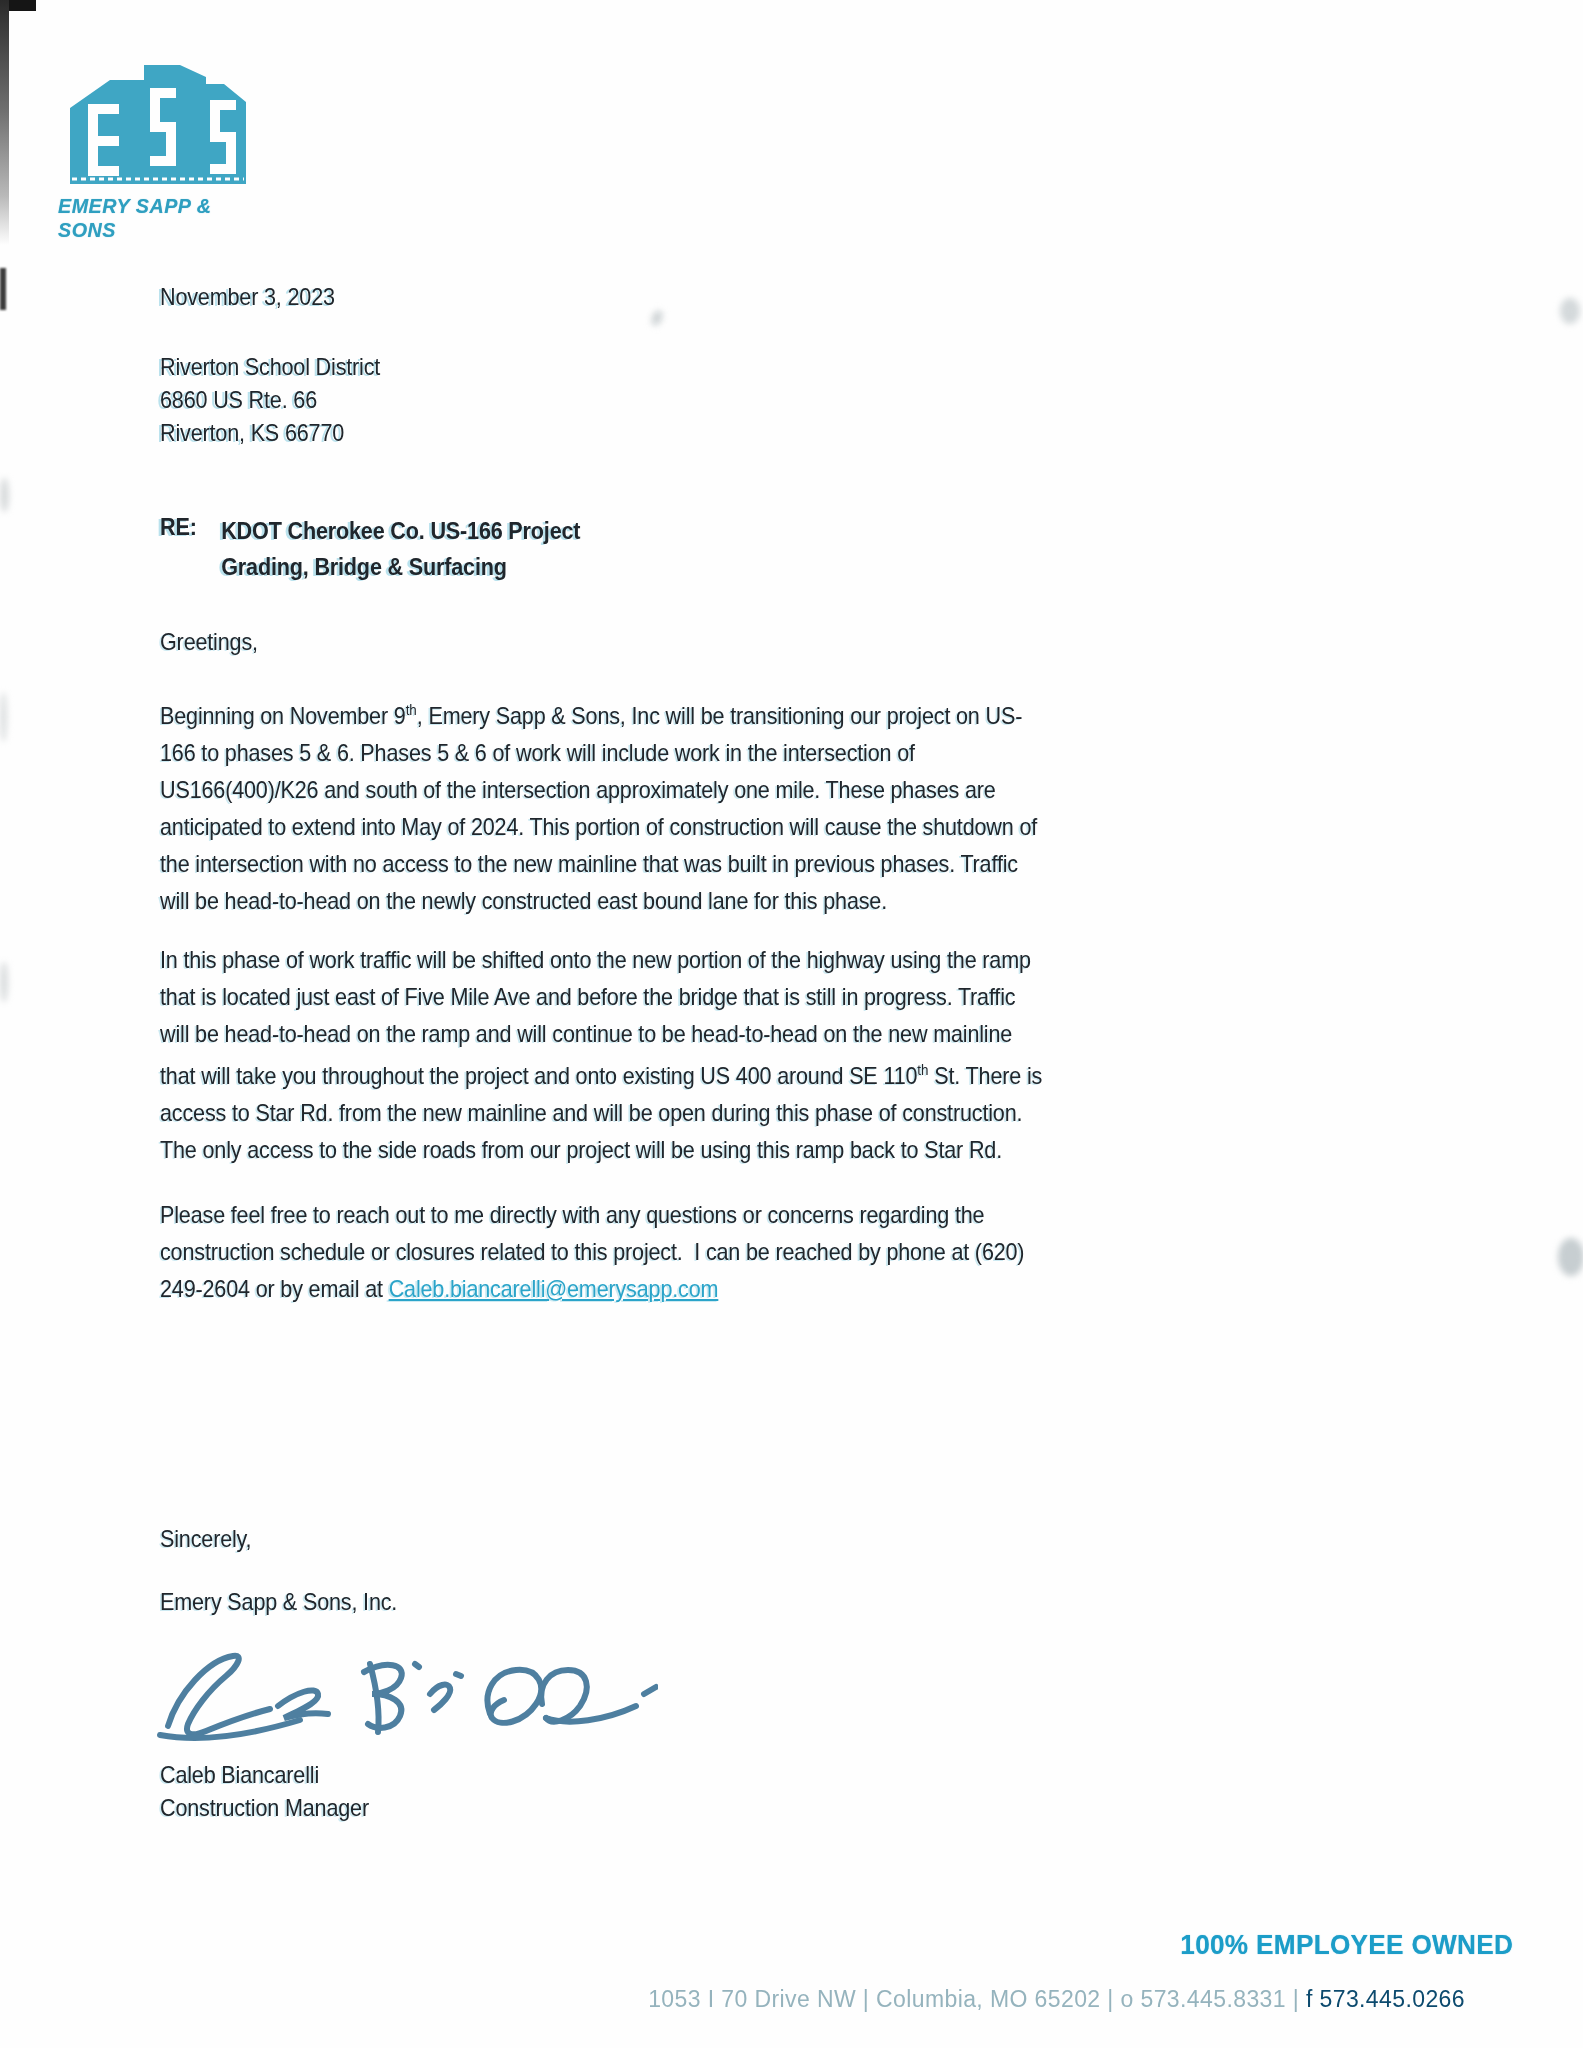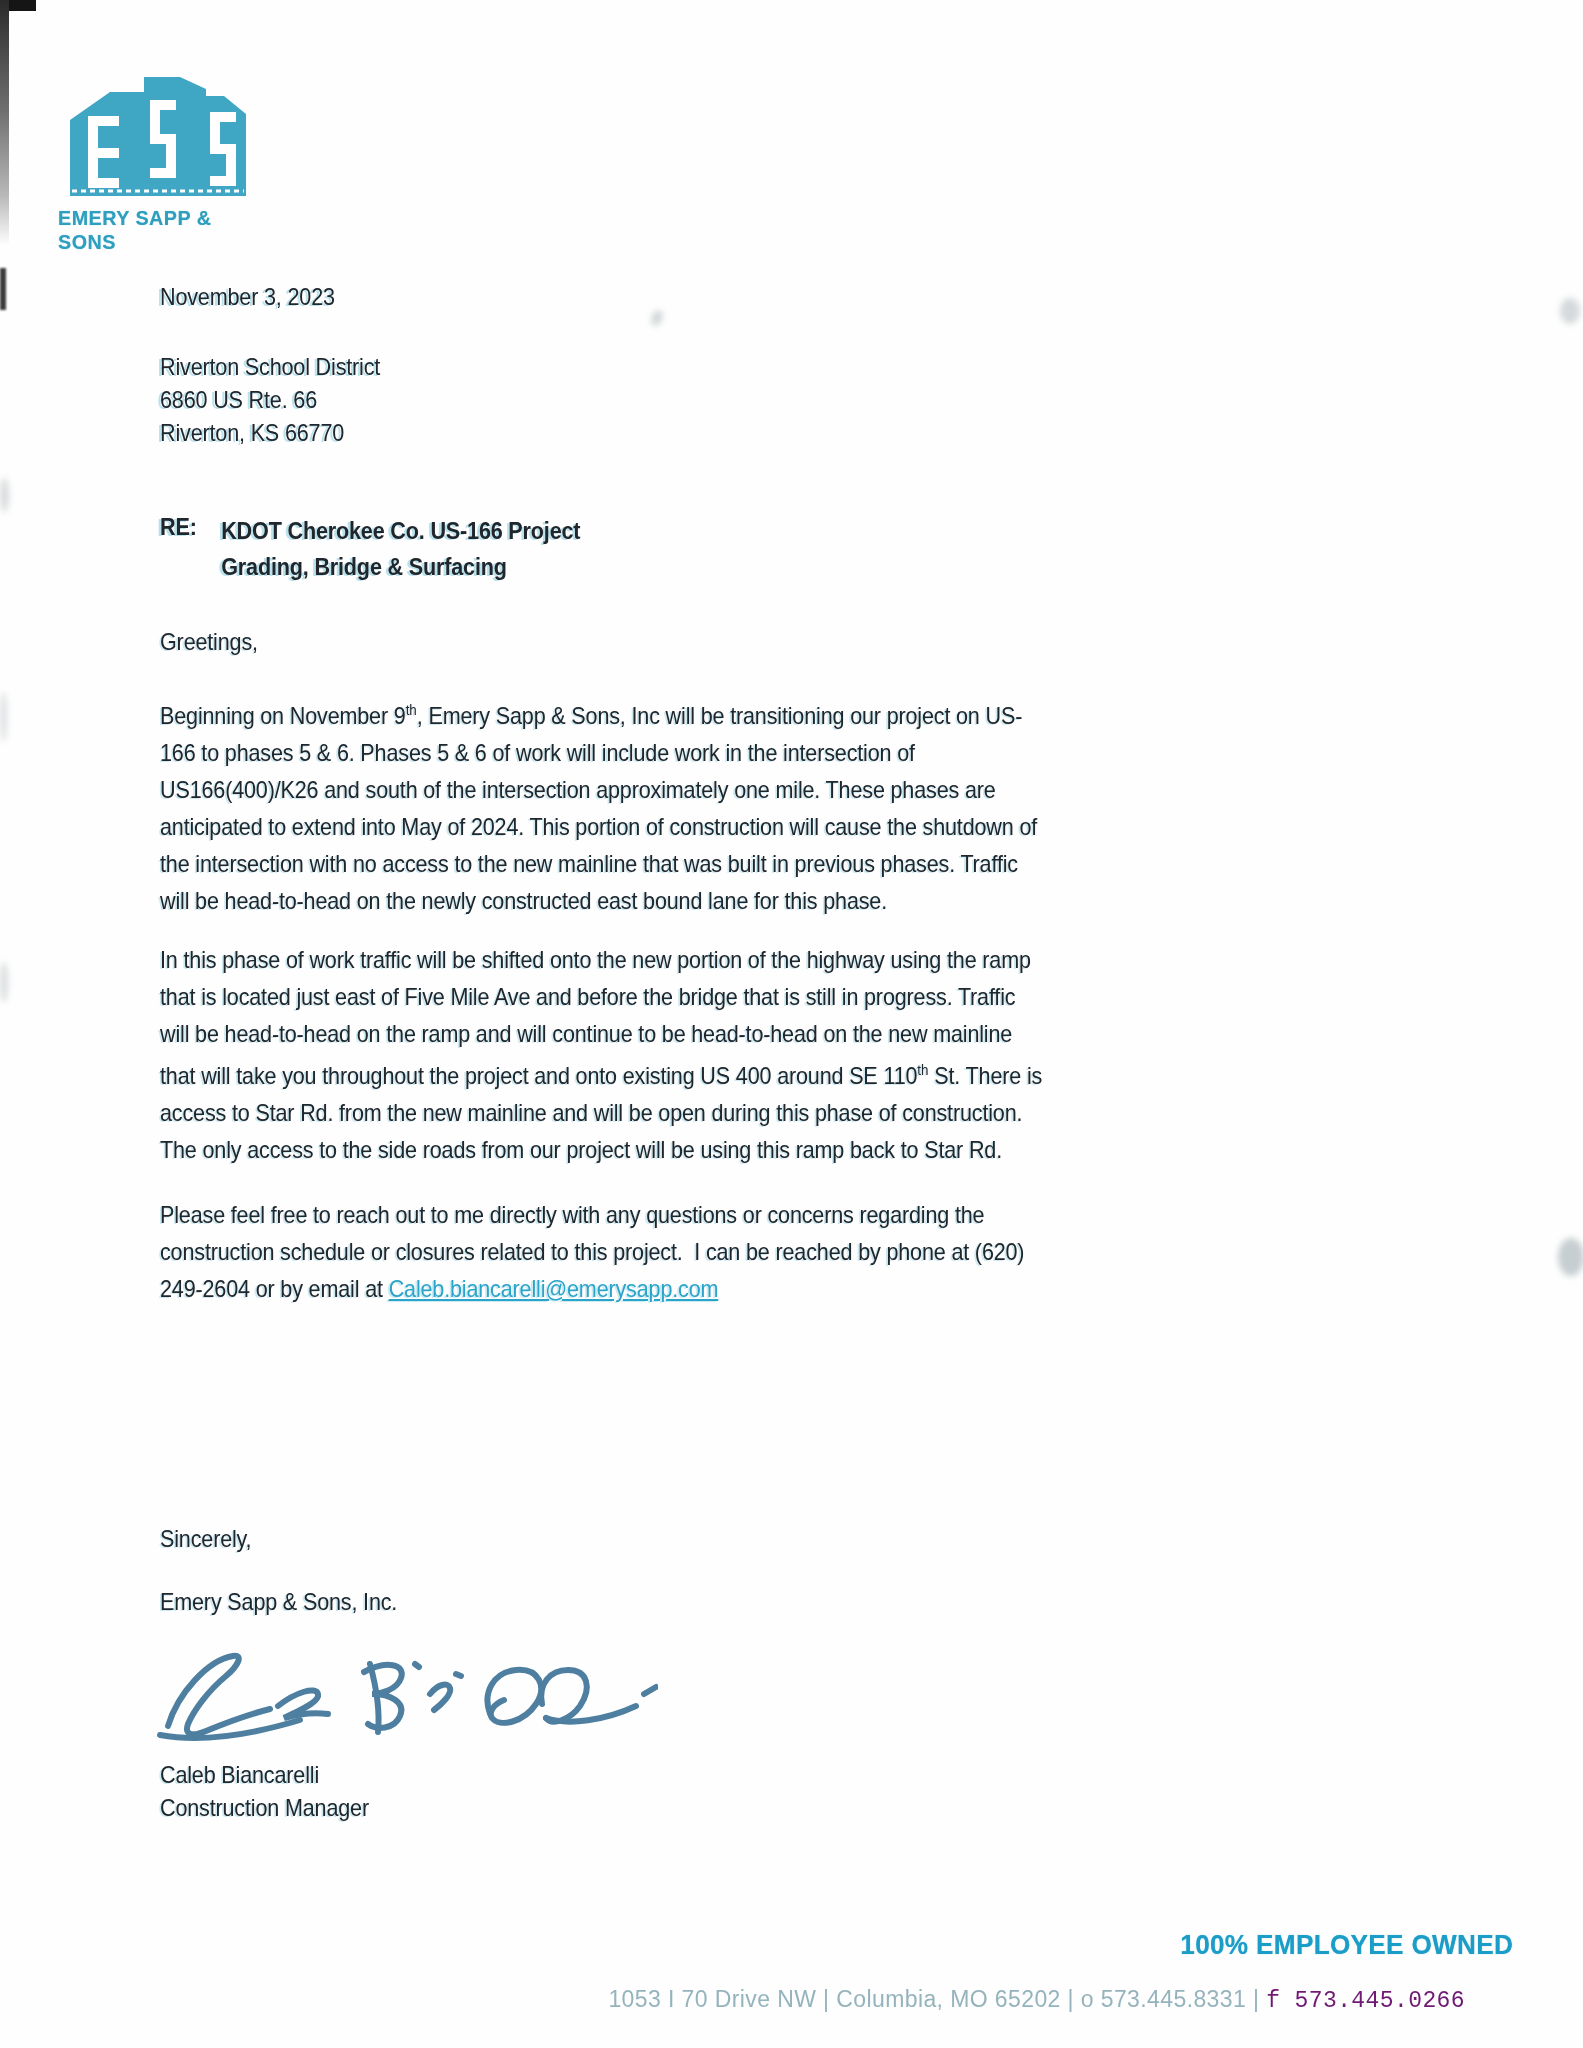--- a/index.html
+++ b/index.html
@@ -16,21 +16,21 @@
   .edge-dash { left:0; top:268px; width:6px; height:42px; background:#3c3c3c; filter:blur(1px); }
   .smudge { border-radius:50%; filter:blur(3px); }
   .sm1 { left:1558px; top:1238px; width:26px; height:38px; background:#c7ced1; }
   .sm2 { left:0; top:478px; width:9px; height:34px; background:#d7dadb; }
   .sm3 { left:0; top:692px; width:7px; height:50px; background:#dcdfe0; }
   .sm4 { left:0; top:962px; width:8px; height:40px; background:#d9dcdd; }
   .sm5 { left:652px; top:310px; width:10px; height:16px; background:#cfd4d6; transform:rotate(24deg); }
   .sm6 { left:1560px; top:298px; width:20px; height:26px; background:#d4d9db; }
 
   
-  .logo { position:absolute; left:58px; top:72px; width:200px; }
+  .logo { position:absolute; left:58px; top:60px; width:200px;font-style:italic; }
   .logo svg { display:block; }
   .wordmark {
     margin-top:4px; color:#2f9fc0; font-weight:bold; font-size:21px;
     letter-spacing:0.5px; transform:scaleX(0.94); transform-origin:0 0;
     text-shadow:0 0 1px rgba(47,159,192,0.6);
   }
 
   
   .letter-body {
     position:absolute; left:160px; top:0; width:1150px; height:2048px;
@@ -58,21 +58,21 @@
     position:absolute; right:70px; top:1930px;
     color:#1c9dc8; font-weight:bold; font-size:27px; letter-spacing:0.3px;
     transform:scaleX(0.97); transform-origin:100% 0;
     text-shadow:0 0 1px rgba(28,157,200,0.7);
     white-space:pre;
   }
   .footer-line {
     position:absolute; right:118px; top:1986px; font-size:23px; white-space:pre;
     color:rgba(130,166,178,0.85); letter-spacing:0.4px;
   }
-  .footer-line .fax { color:#701a75;font-family:Liberation Mono, monospace; }
+  .footer-line .fax { color:#0c4a6e; }
 </style>
 </head>
 <body>
 
 <div class="page">
 
   <div class="artifact corner-black"></div>
   <div class="artifact edge-strip"></div>
   <div class="artifact edge-dash"></div>
   <div class="artifact smudge sm1"></div>

